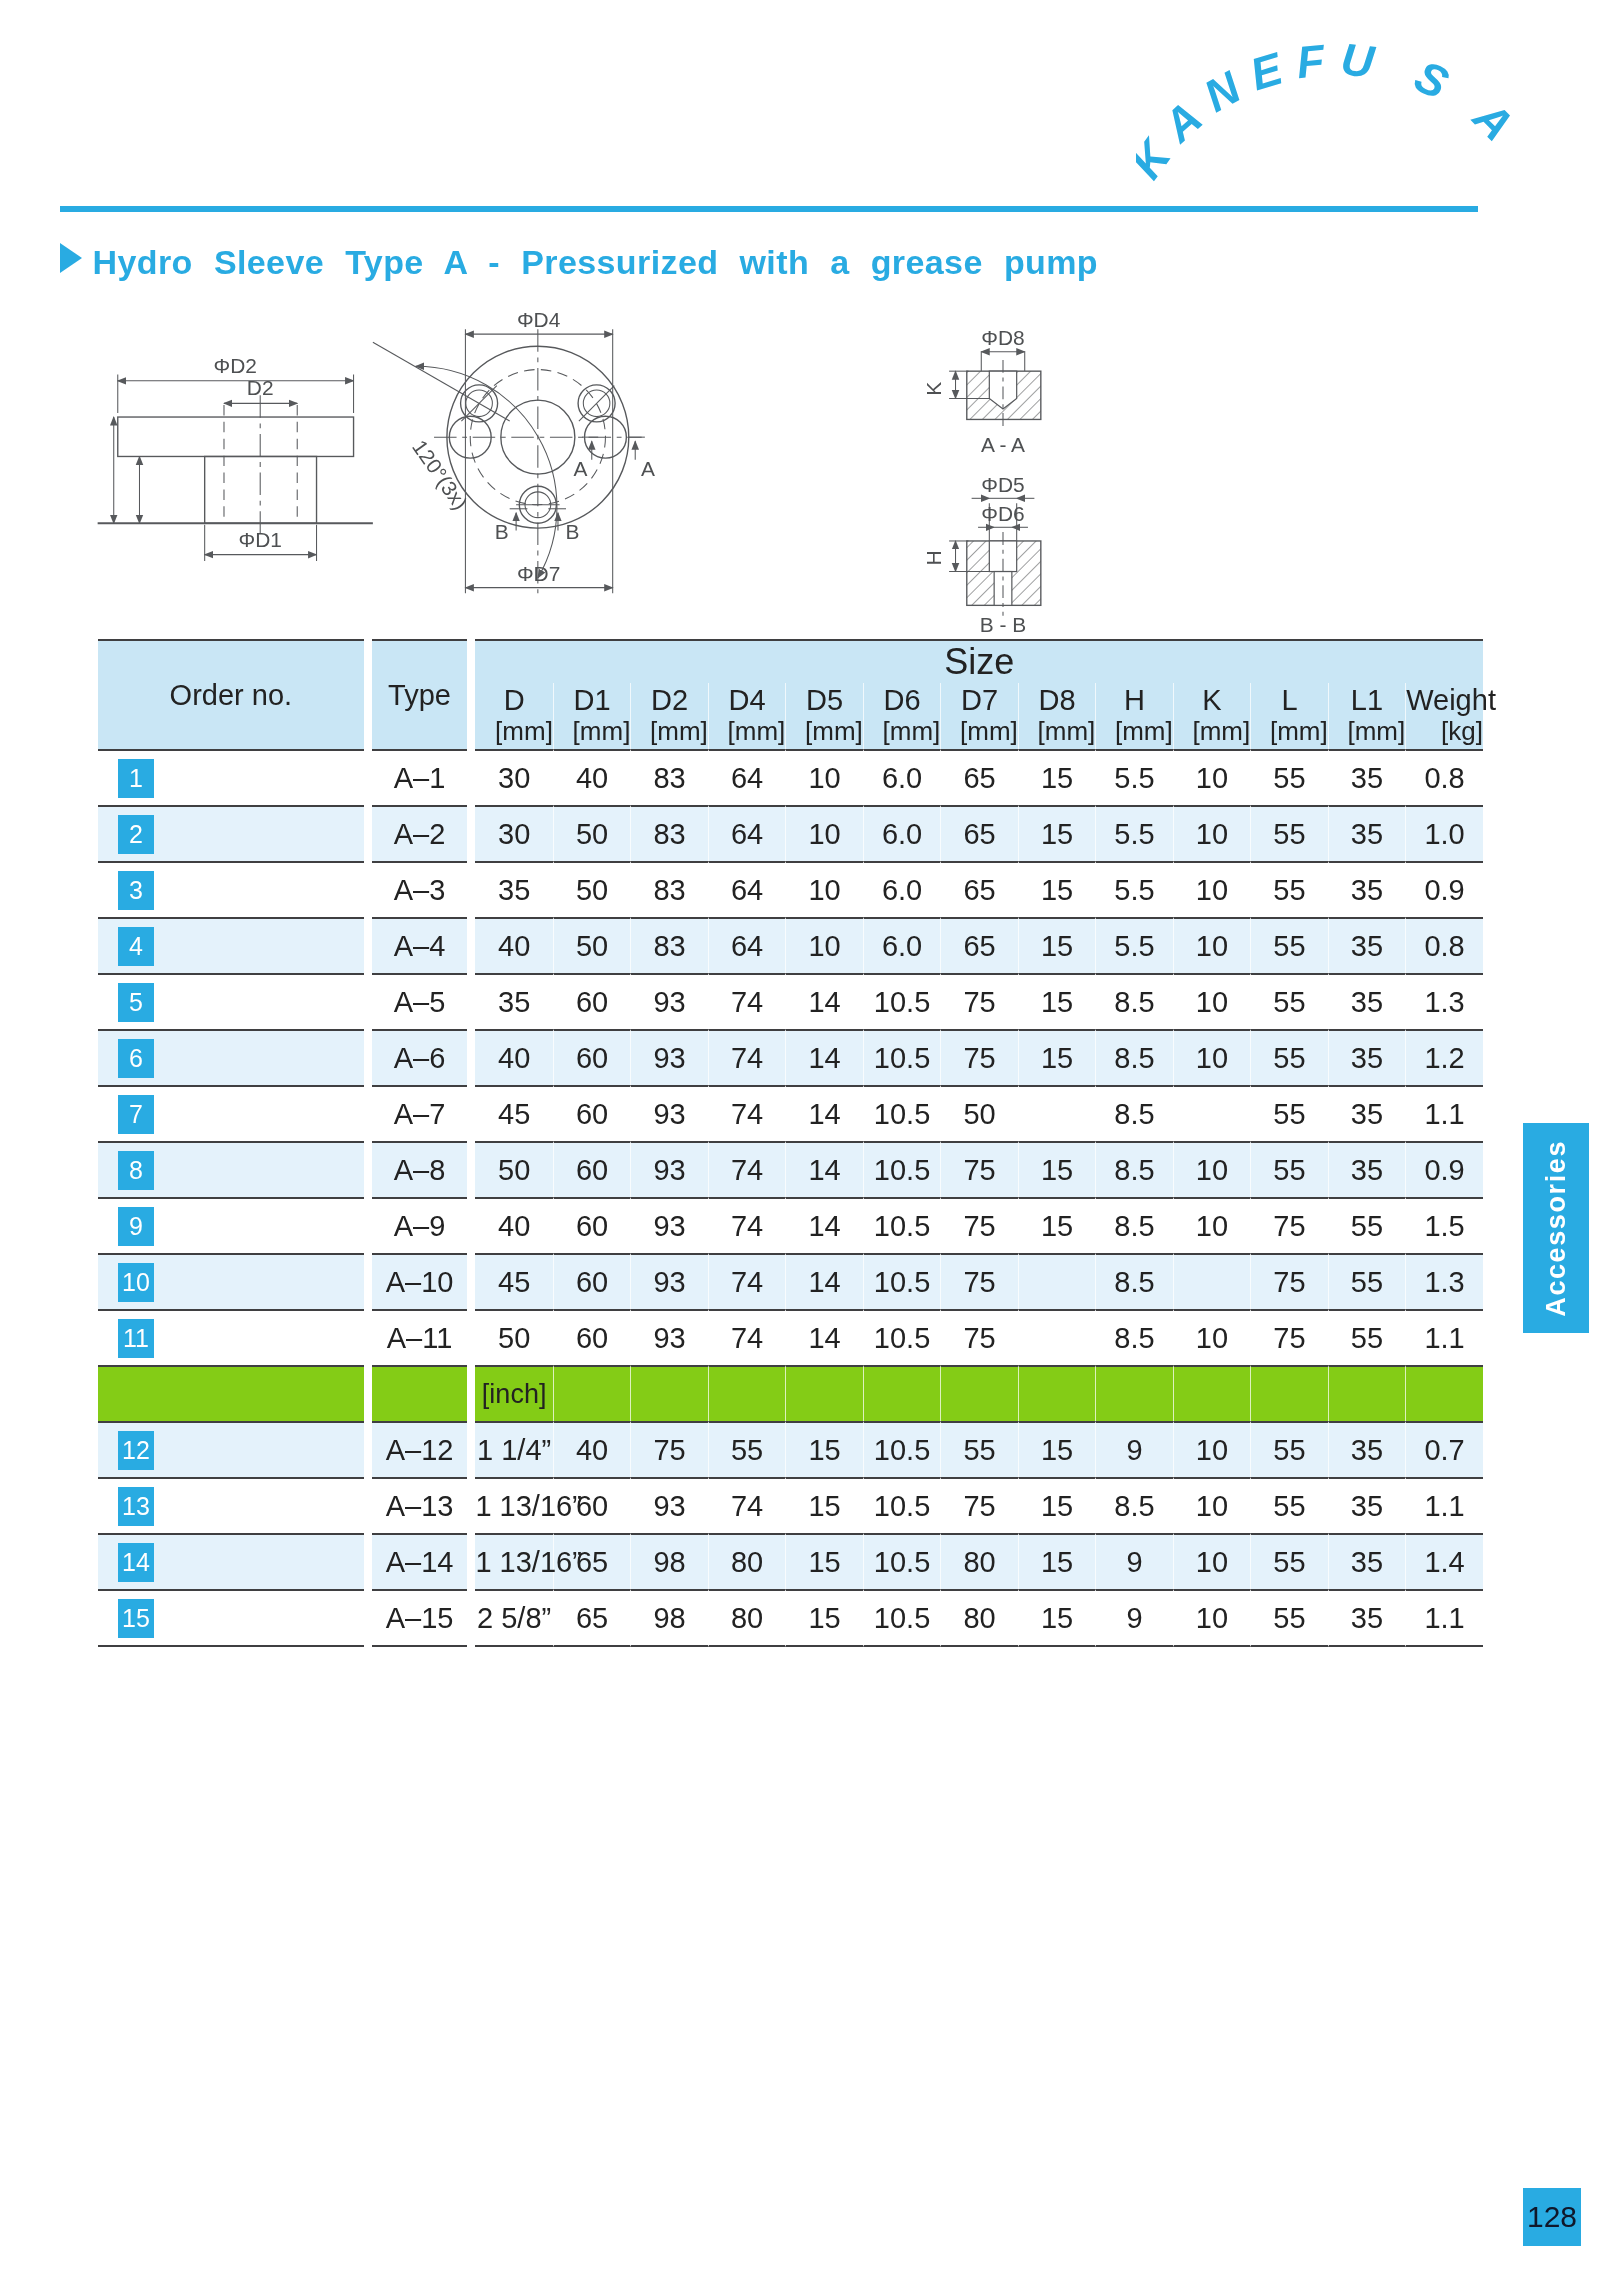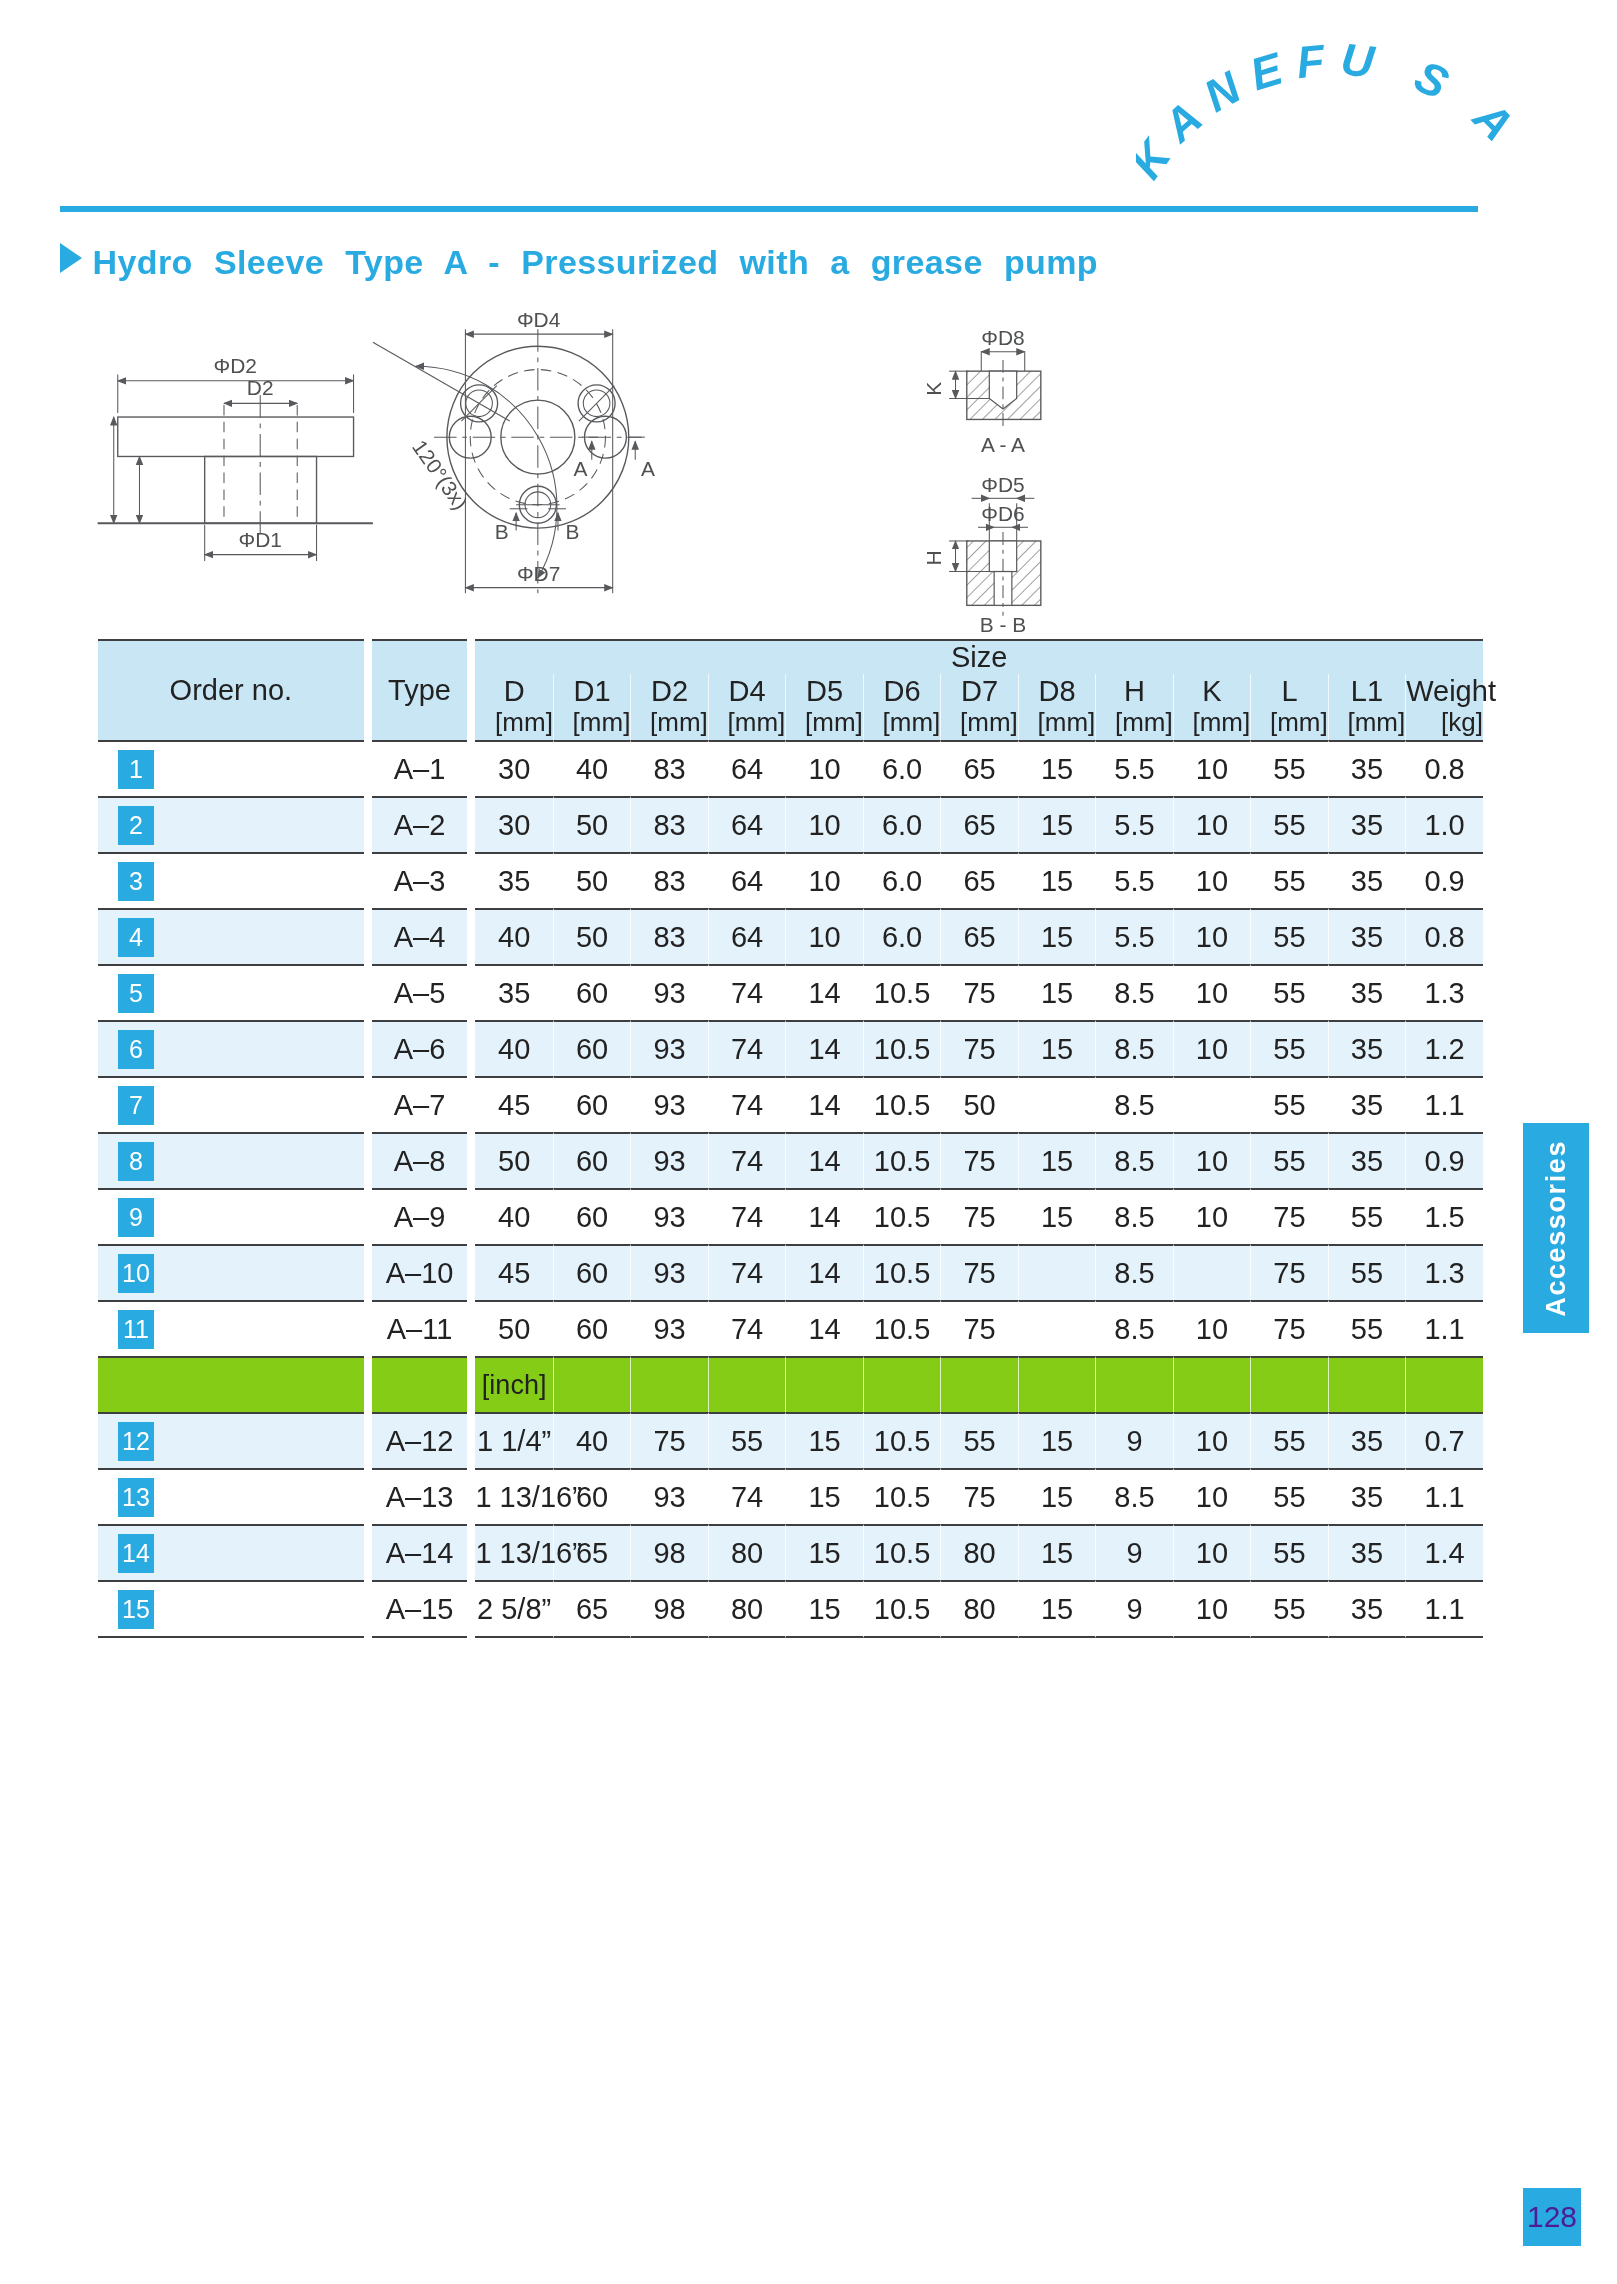--- a/index.html
+++ b/index.html
@@ -31,42 +31,42 @@
   
   #tbl{position:absolute;left:98px;top:639px;width:1385px;border-collapse:separate;border-spacing:0;
        table-layout:fixed;color:#222;}
   #tbl th,#tbl td{padding:0;font-weight:normal;white-space:nowrap;}
   .c-order{width:264px}.c-gap{width:8px}.c-type{width:95px}.c-v{width:77px}
   thead th{background:#c9e6f5;vertical-align:middle;}
   thead th.bt{border-top:2.4px solid #3f3f41;}
   th.gap,td.gap{background:#fff !important;border:none !important;}
   .oh{font-size:29px;}
   .th-type{font-size:29px;margin-left:35px;}
-  .size-h{font-size:29px;height:33px;}
+  .size-h{font-size:36px;height:33px;}
   .col-h{height:66px;vertical-align:top;padding-top:0.8px;}
   .col-h .lbl{font-size:29px;line-height:35px;text-align:center;}
   .col-h .unit{font-size:26px;line-height:27px;text-align:right;}
   .sep{border-left:1.6px solid rgba(255,255,255,.72);}
   tbody td{border-top:2.4px solid #3f3f41;height:54px;text-align:center;font-size:29px;background:#fff;vertical-align:middle;}
   tr.stripe td:not(.gap){background:#e4f2fb;}
   tr.inch td:not(.gap){background:#84cc16;}
   tbody tr:last-child td:not(.gap){border-bottom:2.4px solid #3f3f41;}
   td.oc{text-align:left;}
   td.tc{font-size:29px;}
   .badge{display:inline-flex;align-items:center;justify-content:center;width:36px;height:39px;
          background:#29abe2;color:#fff;font-size:25px;margin-left:20px;}
   td.inch-lbl{font-size:27px;}
 
   
   .side-tab{position:absolute;left:1523px;top:1123px;width:66px;height:210px;background:#29abe2;
             display:flex;align-items:center;justify-content:center;}
   .side-tab span{writing-mode:vertical-rl;transform:rotate(180deg);color:#fff;font-size:27px;
                  font-weight:bold;letter-spacing:1.6px;}
   .page-num{position:absolute;left:1523px;top:2188px;width:58px;height:58px;background:#29abe2;
-            display:flex;align-items:center;justify-content:center;color:#4c1d95;font-size:30px;}
+            display:flex;align-items:center;justify-content:center;color:#0f172a;font-size:30px;}
 </style>
 </head>
 <body>
 
 <div class="page">
 
   <svg id="logo" viewBox="0 0 470 228">
     <defs>
         <path id="logoArc" d="M 22 202 A 262 262 0 0 1 442 150" fill="none"></path>
       </defs>

